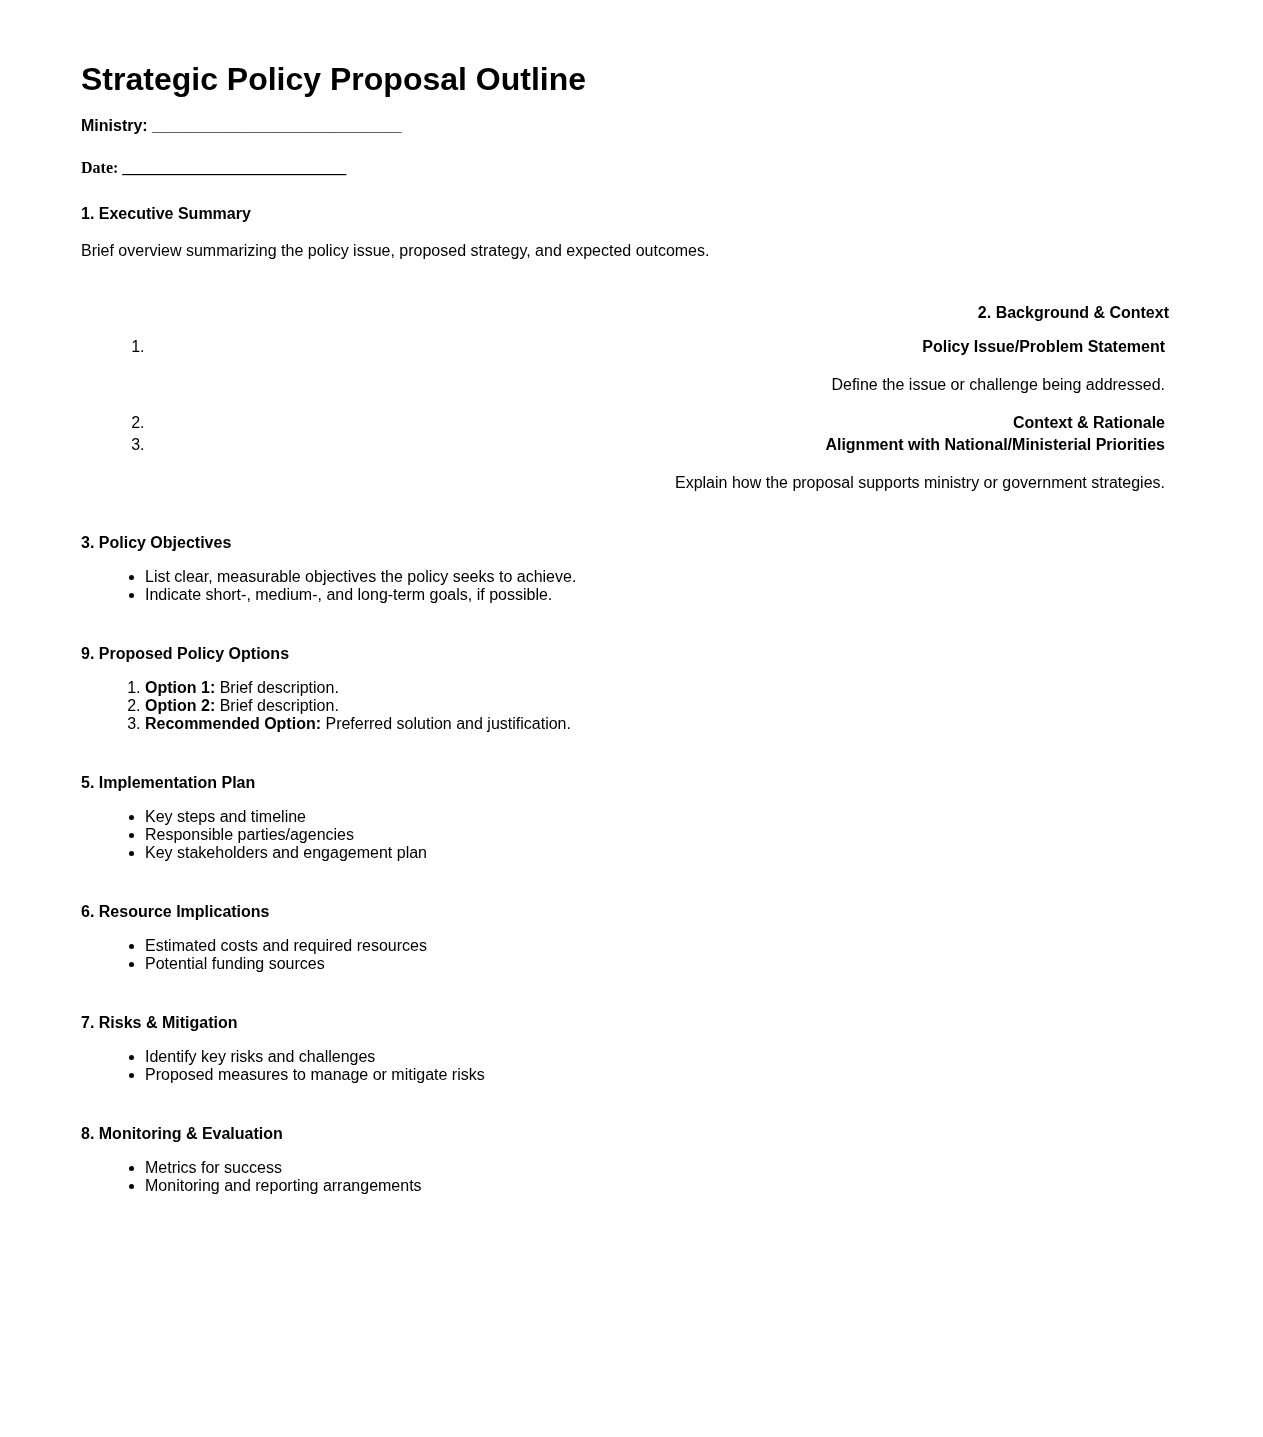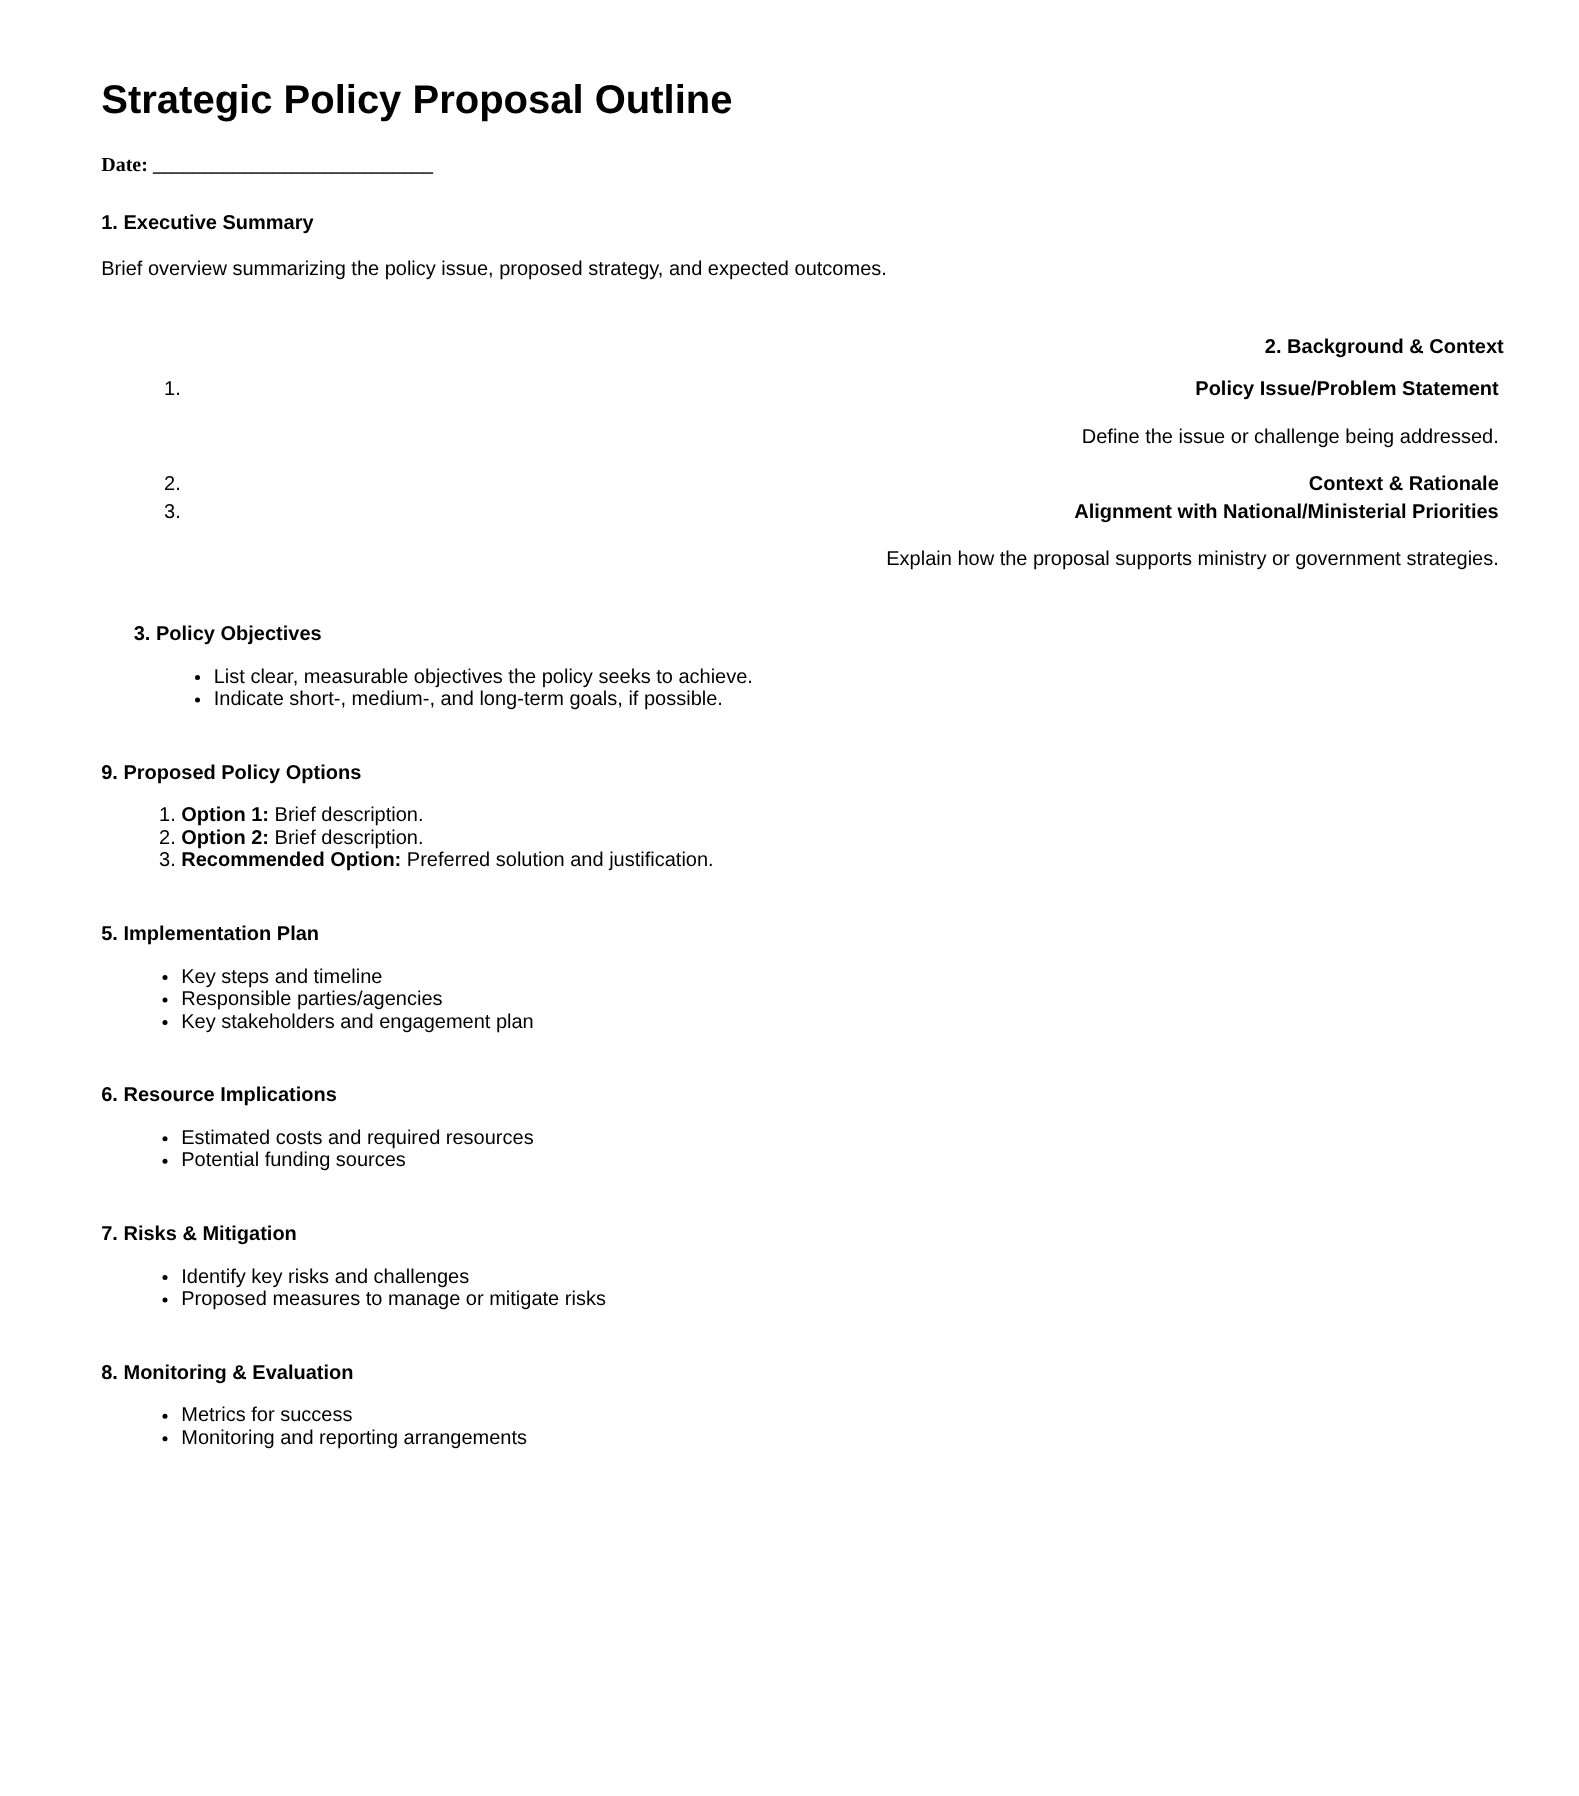--- a/index.html
+++ b/index.html
@@ -2,21 +2,21 @@
 <html><head>
 <meta charset="utf-8">
 <style>
   html, body { margin: 0; padding: 0; background: #ffffff; }
   body {
     font-family: "Liberation Sans", sans-serif;
     color: #000000;
     width: 1263px;
     min-height: 1437px;
   }
-  .page { padding: 58px 60px 0 81px; }
+  .page { padding: 58px 94px 0 81px; }
   h1 {
     font-size: 32px; font-weight: bold; margin: 0; line-height: 42px;
   }
   .meta { font-size: 16px; font-weight: bold; line-height: 18px; margin: 0; }
   .meta.ministry { margin-top: 17px; }
   .meta.date { margin-top: 24px; font-family: Liberation Serif, serif; }
   h2 {
     font-size: 16px; font-weight: bold; margin: 0; line-height: 26px;
   }
   section.sec { margin: 0; }
@@ -29,20 +29,21 @@
   ol.sub > li:last-child .li-desc { margin-bottom: 0; }
   .list-top { margin-top: 12px; }
   b { font-weight: bold; }
 </style>
 </head>
 <body>
 
 <div class="page">
   <h1>Strategic Policy Proposal Outline</h1>
 
+  <p class="meta ministry"><span>Ministry:</span> <span>____________________________</span></p>
   <p class="meta date"><span>Date:</span> <span>____________________________</span></p>
 
   <section class="sec" style="margin-top:24px;">
     <h2>1. Executive Summary</h2>
     <p class="sec-p">Brief overview summarizing the policy issue, proposed strategy, and expected outcomes.</p>
   </section>
 
   <section class="sec" style="margin-top:40px;text-align:right;">
     <h2>2. Background &amp; Context</h2>
     <ol class="sub list-top">
@@ -53,21 +54,21 @@
       <li>
         <span class="li-title">Context &amp; Rationale</span>
       </li>
       <li>
         <span class="li-title">Alignment with National/Ministerial Priorities</span>
         <span class="li-desc">Explain how the proposal supports ministry or government strategies.</span>
       </li>
     </ol>
   </section>
 
-  <section class="sec" style="margin-top:38px;margin-left:26px;">
+  <section class="sec" style="margin-top:38px;">
     <h2>3. Policy Objectives</h2>
     <ul class="list-top">
       <li>List clear, measurable objectives the policy seeks to achieve.</li>
       <li>Indicate short-, medium-, and long-term goals, if possible.</li>
     </ul>
   </section>
 
   <section class="sec" style="margin-top:37px;">
     <h2>9. Proposed Policy Options</h2>
     <ol class="list-top">

